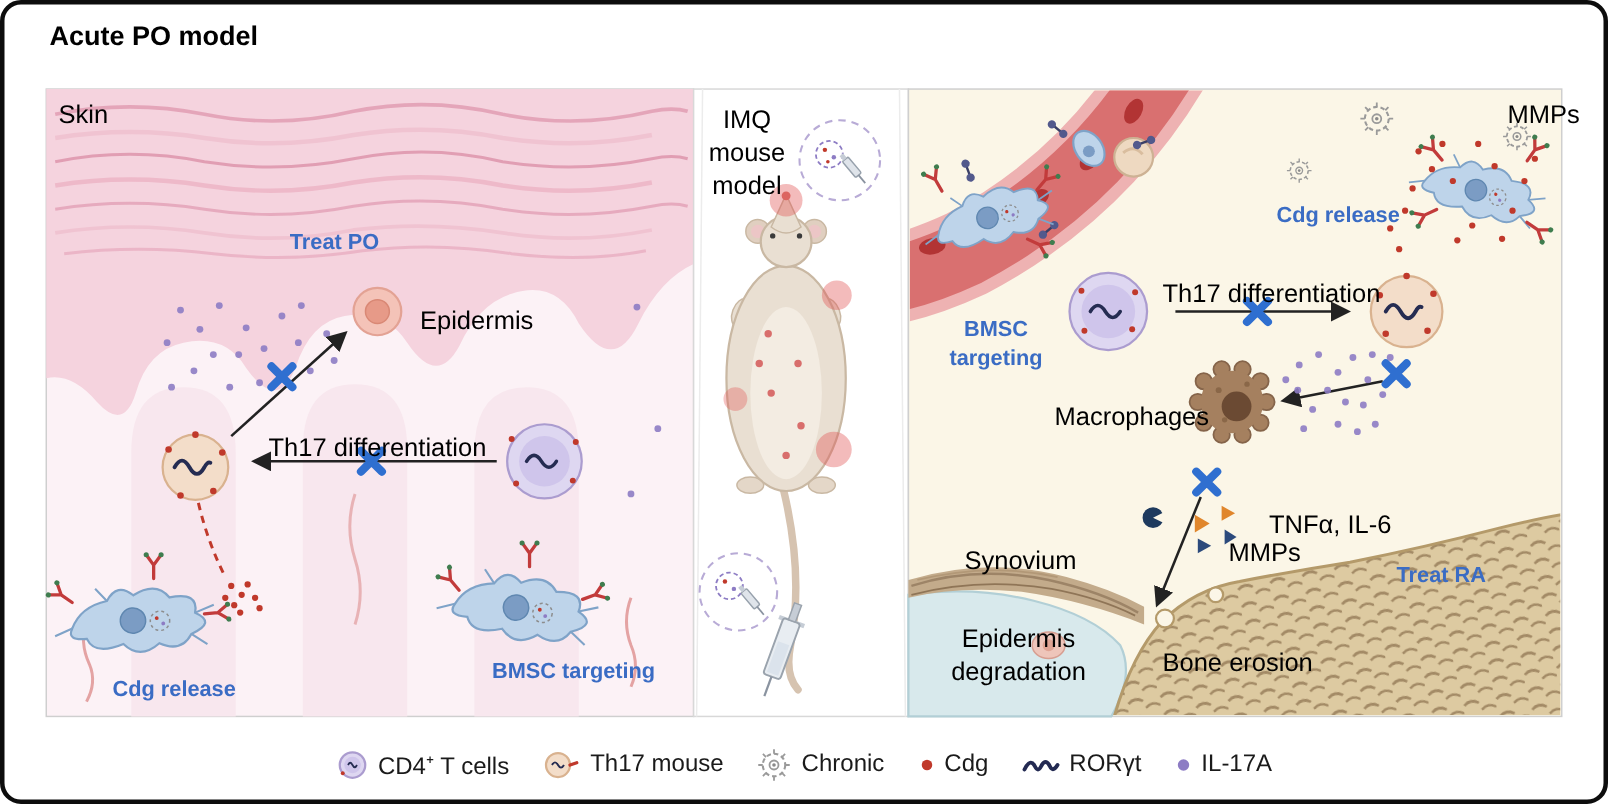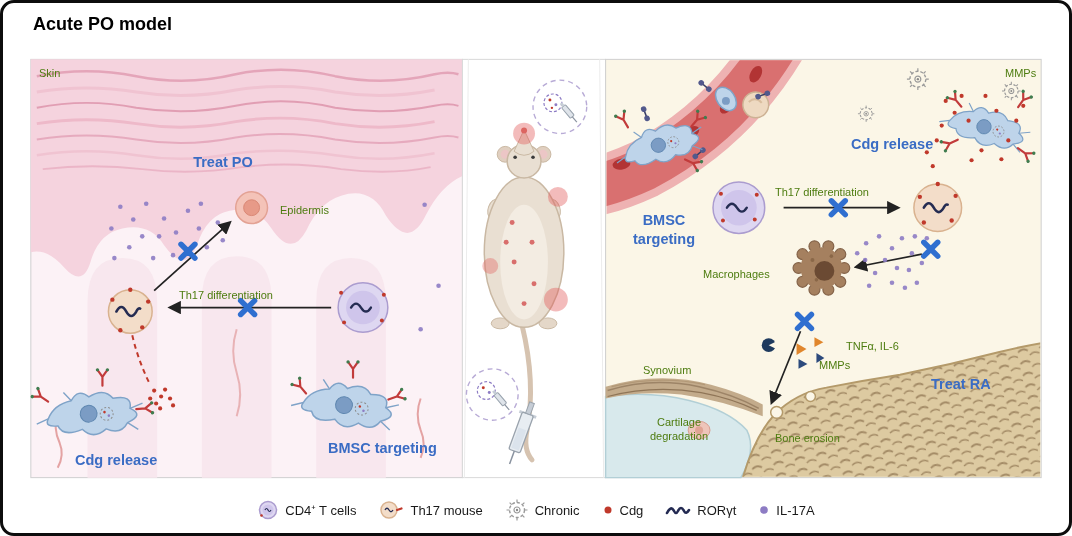--- a/index.html
+++ b/index.html
@@ -7,29 +7,29 @@
     position:relative;
     width:1072px;height:536px;
     box-sizing:border-box;
     background:#ffffff;
     border:3px solid #0d0d0d;
     border-radius:14px;
     overflow:hidden;
     font-family:Liberation Sans, sans-serif;
   }
   .art{position:absolute;left:0;top:0;width:100%;height:100%;}
-  .lbl{position:absolute;color:#4d7c0f;font-size:11px;line-height:1.28;white-space:normal;}
+  .lbl{position:absolute;color:#000000;font-size:17px;line-height:1.28;white-space:normal;}
   .lbl.blue{color:#3a6cc4;font-weight:bold;font-size:14.5px;}
   .lbl.title{font-size:18px;font-weight:bold;color:#000;}
   .center{text-align:center;}
   .legend{
     position:absolute;left:0;right:0;top:487px;height:40px;
     display:flex;align-items:center;justify-content:center;gap:22px;
   }
-  .legend-item{display:flex;align-items:center;gap:6px;font-size:13px;color:#1a1a1a;}
+  .legend-item{display:flex;align-items:center;gap:6px;font-size:16px;color:#1a1a1a;}
   .legend-item .ic{display:inline-flex;align-items:center;justify-content:center;}
 </style>
 </head>
 <body>
 
 <div class="figure">
 
   <svg class="art" viewBox="0 0 1072 536" preserveAspectRatio="none">
     <defs>
       <marker id="arr" viewBox="0 0 10 10" refX="8" refY="5" markerWidth="8" markerHeight="8" orient="auto-start-reverse">
@@ -412,31 +412,32 @@
 
   <div class="lbl title" style="left:30px;top:10px;">Acute PO model</div>
 
   <div class="lbl" style="left:36px;top:63px;">Skin</div>
   <div class="lbl blue center" style="left:178px;top:150px;width:84px;">Treat PO</div>
   <div class="lbl" style="left:277px;top:200px;">Epidermis</div>
   <div class="lbl" style="left:176px;top:285px;">Th17 differentiation</div>
   <div class="lbl blue" style="left:72px;top:448px;">Cdg release</div>
   <div class="lbl blue" style="left:325px;top:436px;">BMSC targeting</div>
 
+  <div class="lbl center" style="left:466px;top:66px;width:58px;">IMQ mouse model</div>
 
   <div class="lbl" style="left:1002px;top:63px;">MMPs</div>
   <div class="lbl blue center" style="left:622px;top:208px;width:78px;">BMSC targeting</div>
   <div class="lbl blue" style="left:848px;top:132px;">Cdg release</div>
   <div class="lbl" style="left:772px;top:182px;">Th17 differentiation</div>
   <div class="lbl" style="left:700px;top:264px;">Macrophages</div>
   <div class="lbl" style="left:843px;top:336px;">TNFα, IL-6</div>
   <div class="lbl" style="left:816px;top:355px;text-align:right;">MMPs</div>
   <div class="lbl blue" style="left:928px;top:372px;">Treat RA</div>
   <div class="lbl" style="left:640px;top:360px;">Synovium</div>
-  <div class="lbl center" style="left:628px;top:412px;width:96px;">Cartilage degradation</div>
+  <div class="lbl center" style="left:628px;top:412px;width:96px;">Epidermis degradation</div>
   <div class="lbl" style="left:772px;top:428px;">Bone erosion</div>
 
   <div class="legend">
     <div class="legend-item">
       <span class="ic">
         <svg width="22" height="22" viewBox="-11 -11 22 22">
           <circle r="8.5" fill="#ded7f1" stroke="#ab9ccf" stroke-width="1.5"></circle>
           <circle r="5.5" fill="#cfc5eb"></circle>
           <path d="M-3,0 q1.5,-3 3,0 q1.5,3 3,0" stroke="#252c52" stroke-width="1.2" fill="none"></path>
           <circle cx="-6.5" cy="5.5" r="1.3" fill="#c0392b"></circle>

